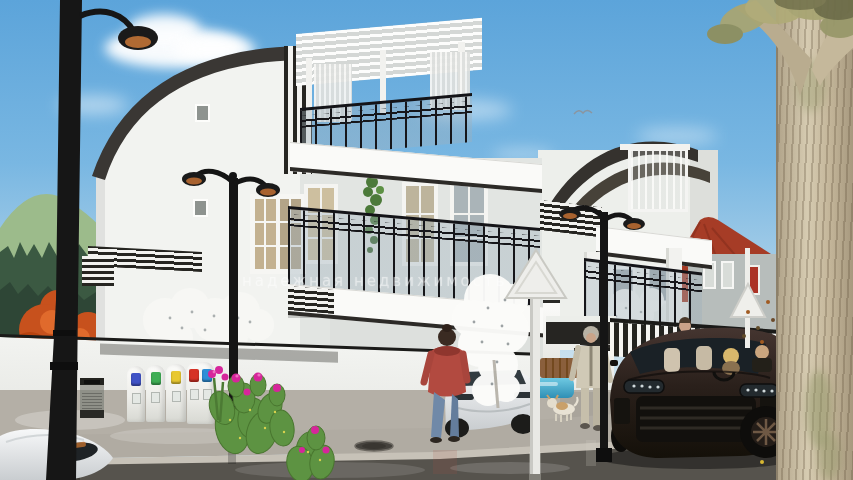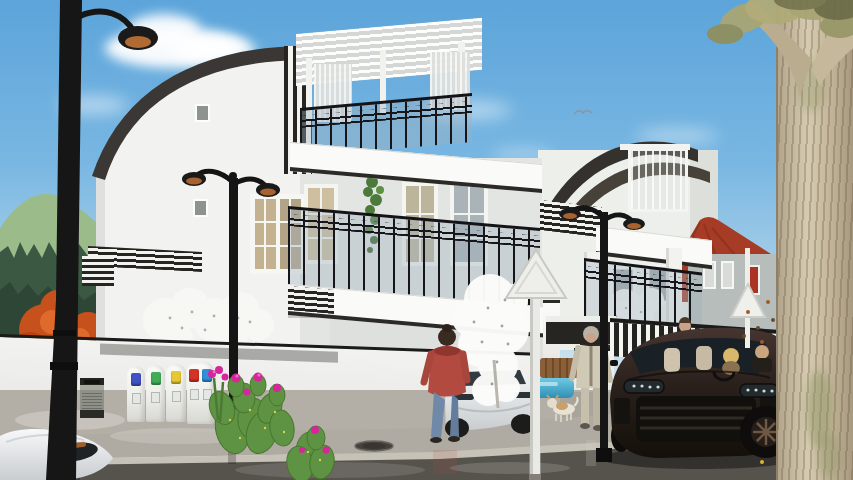--- a/index.html
+++ b/index.html
@@ -527,13 +527,14 @@
       <ellipse cx="45" cy="18" rx="26" ry="14" fill="#a8a573" transform="rotate(-20 45 18)"></ellipse>
       <ellipse cx="75" cy="8" rx="30" ry="16" fill="#b0ab78"></ellipse>
       <ellipse cx="115" cy="6" rx="28" ry="14" fill="#a8a573"></ellipse>
       <ellipse cx="140" cy="26" rx="20" ry="12" fill="#98986a"></ellipse>
       <ellipse cx="25" cy="34" rx="18" ry="10" fill="#8f8f5e"></ellipse>
       <ellipse cx="138" cy="8" rx="24" ry="12" fill="#6d6d49"></ellipse>
       <ellipse cx="100" cy="0" rx="26" ry="10" fill="#77764f"></ellipse>
     </g>
   </svg>
 
+  <div class="abs watermark" style="left:242px;top:272px;width:400px">надежная недвижимость</div>
 </div>
 
 </body></html>

